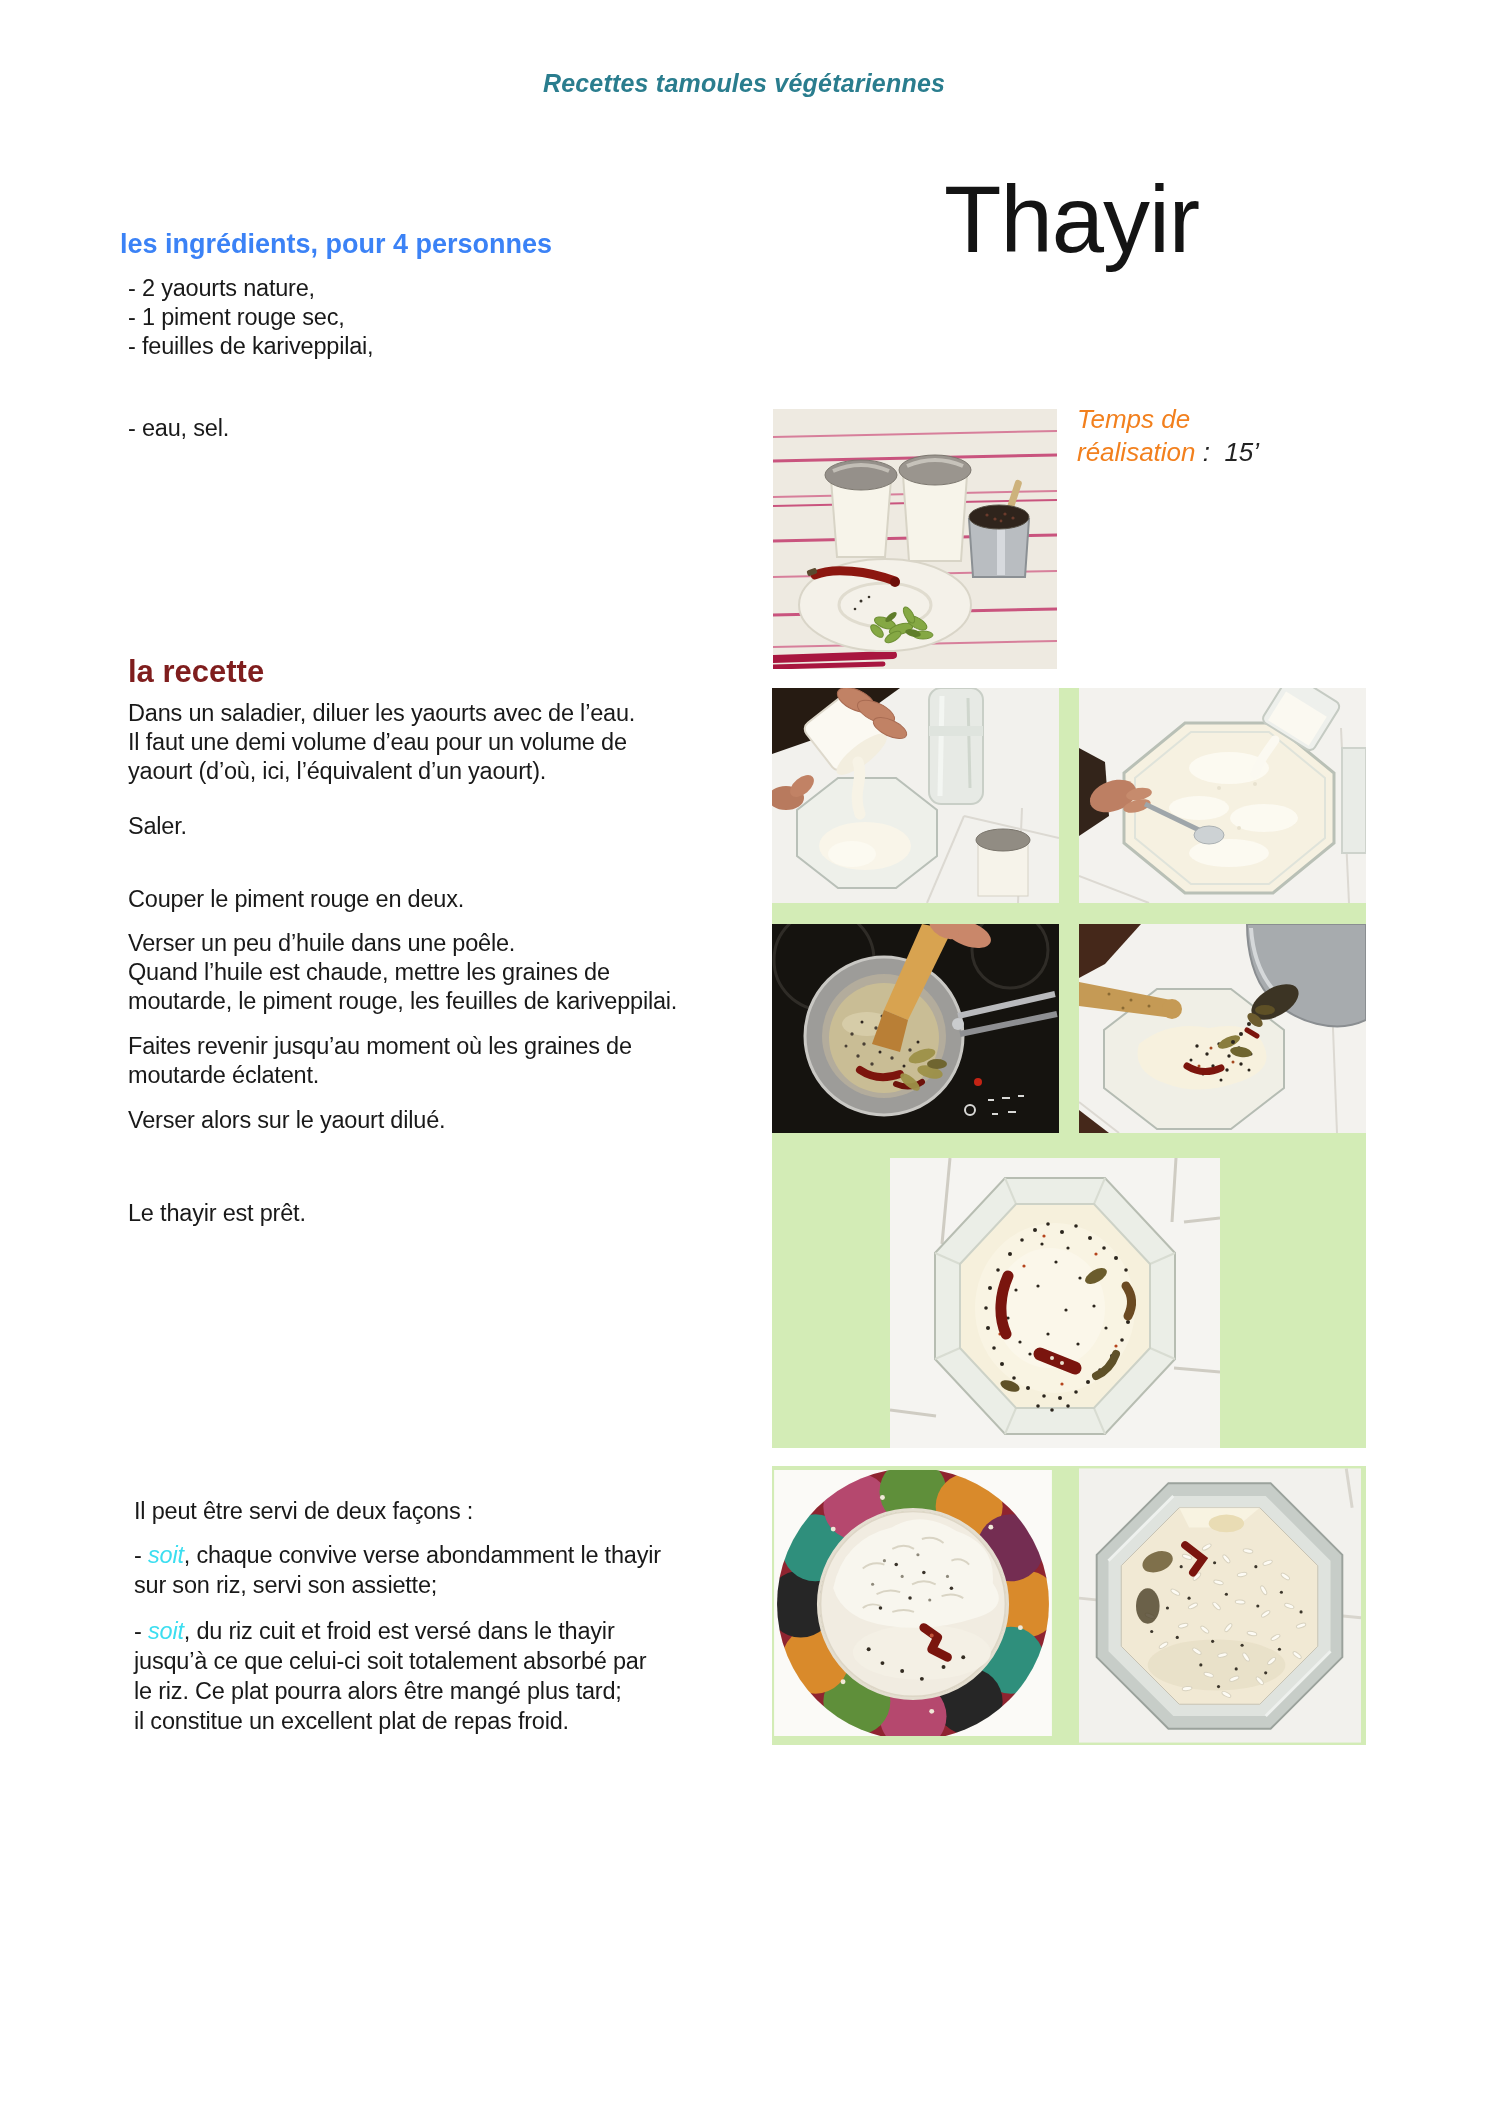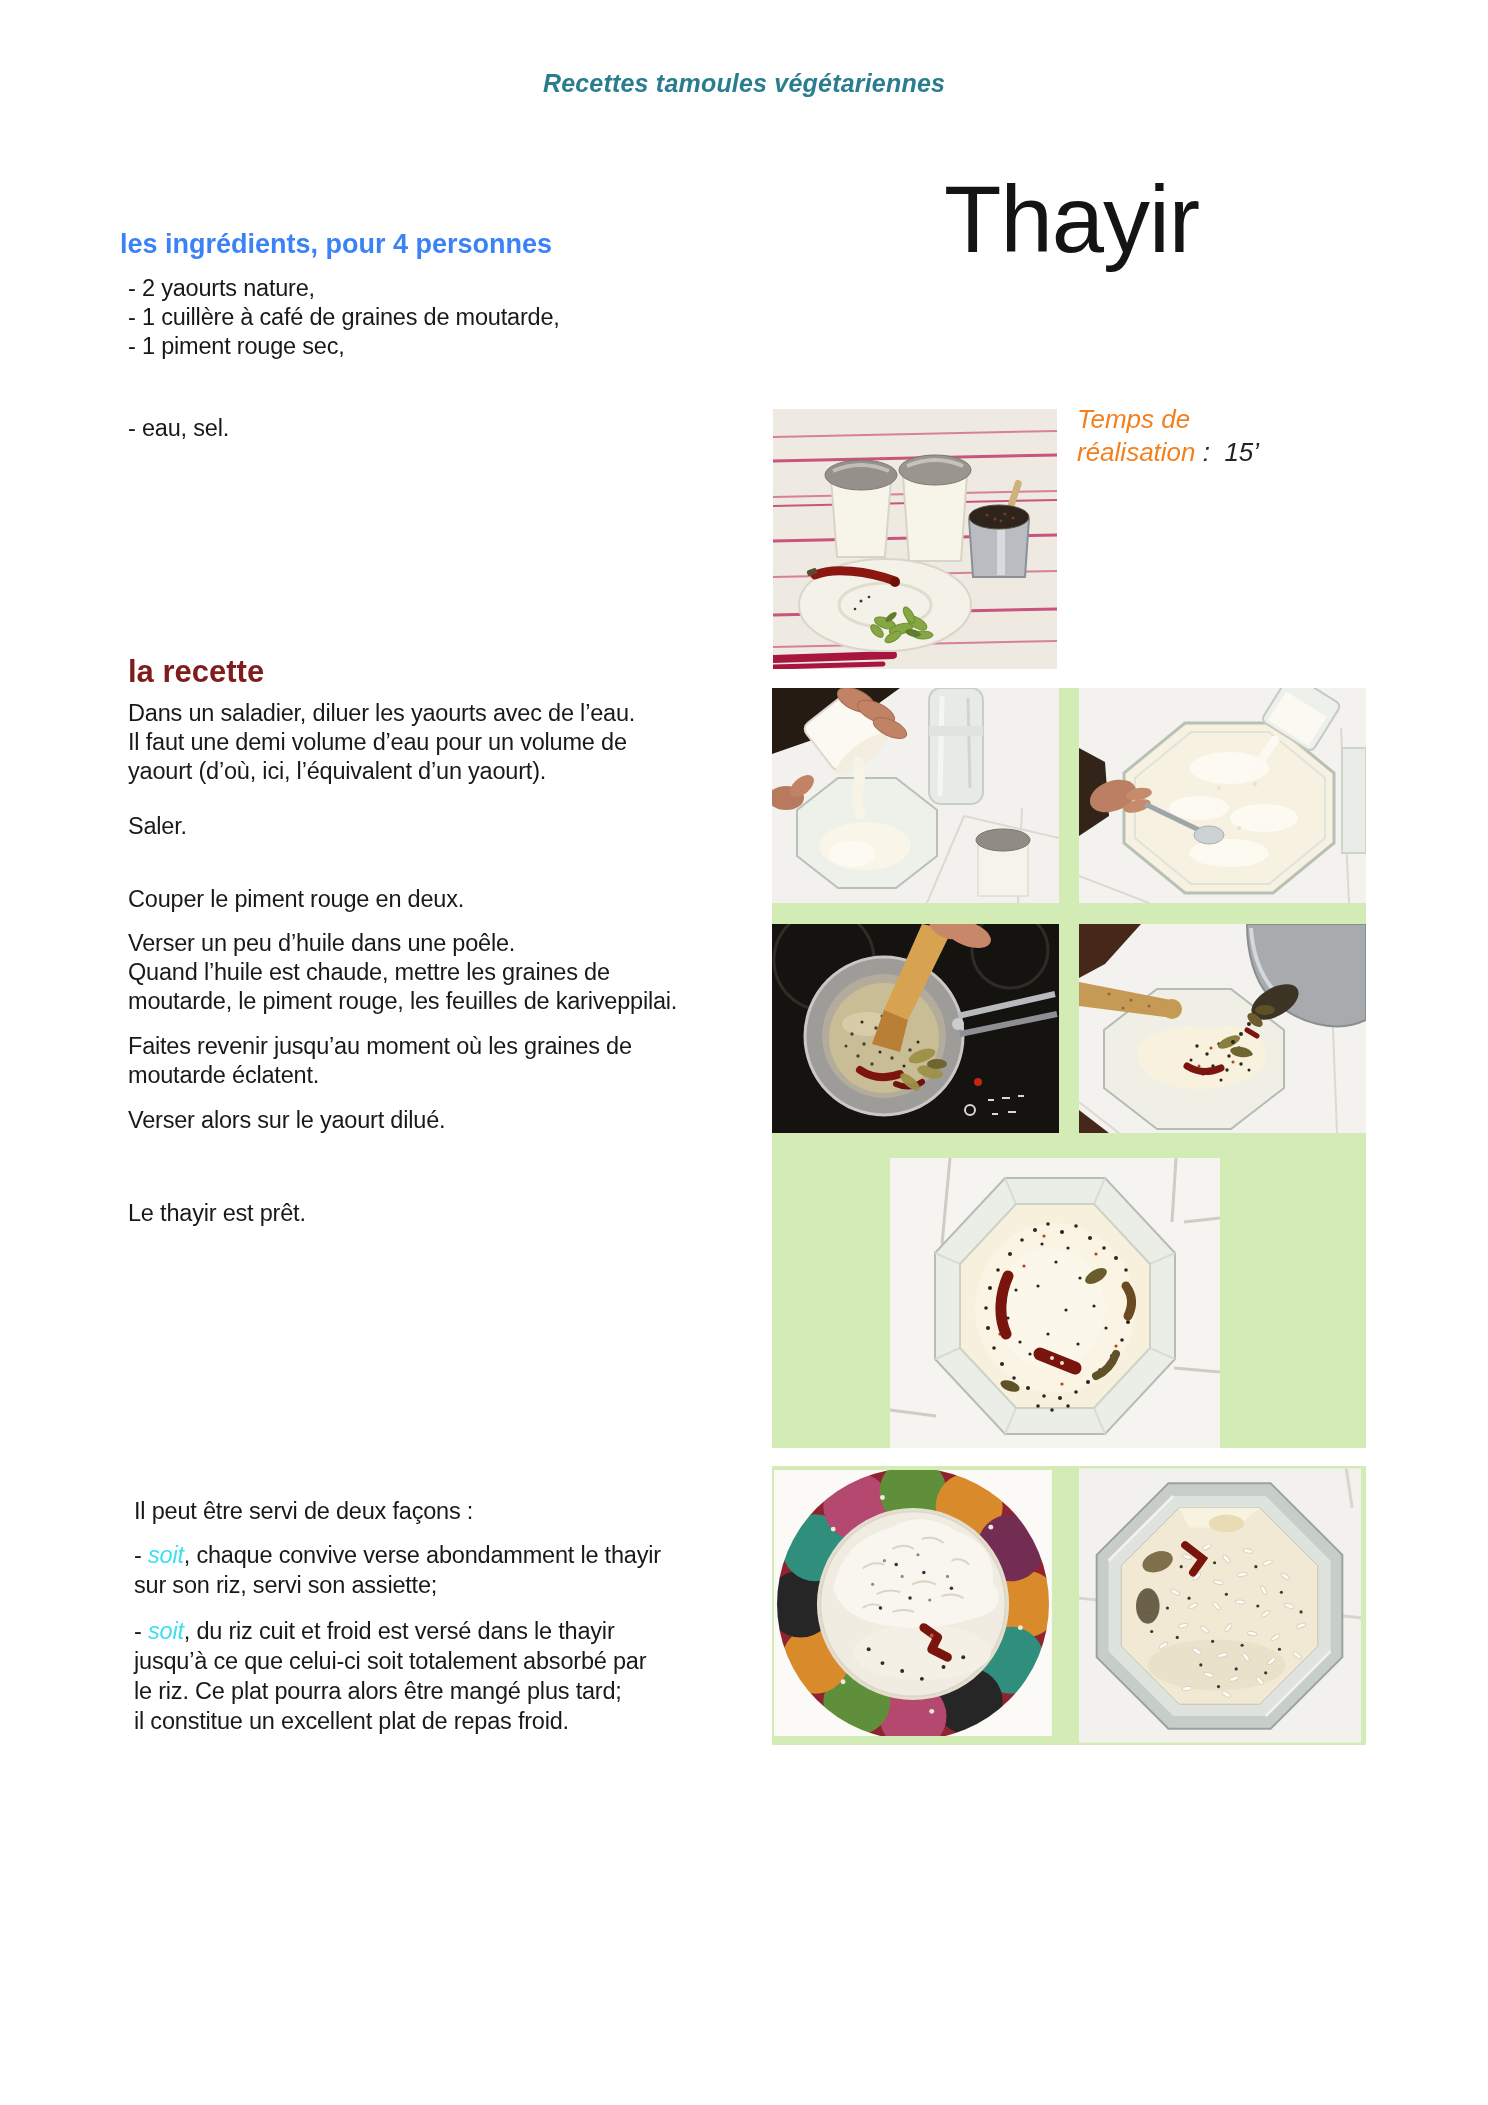--- a/index.html
+++ b/index.html
@@ -28,22 +28,22 @@
 <div class="page">
 
   <div class="abs page-header">Recettes tamoules végétariennes</div>
 
   <div class="abs page-title">Thayir</div>
 
   <div class="abs h-green" style="top:229px">les ingrédients, pour 4 personnes</div>
 
   <div class="abs body-text" style="top:274px">
     <div>- 2 yaourts nature,</div>
-    <div>- 1 cuillère à café de graines de moutarde,</div>
     <div>- 1 piment rouge sec,</div>
+    <div>- feuilles de kariveppilai,</div>
   </div>
   <div class="abs body-text" style="top:414px">- eau, sel.</div>
 
   <div class="abs time-block">
     <div><span class="orange">Temps de</span></div>
     <div><span class="orange">réalisation</span><span class="dark pre"> : </span><span class="dark pre"> 15’</span></div>
   </div>
 
   <div class="abs h-magenta" style="top:654px">la recette</div>
 

